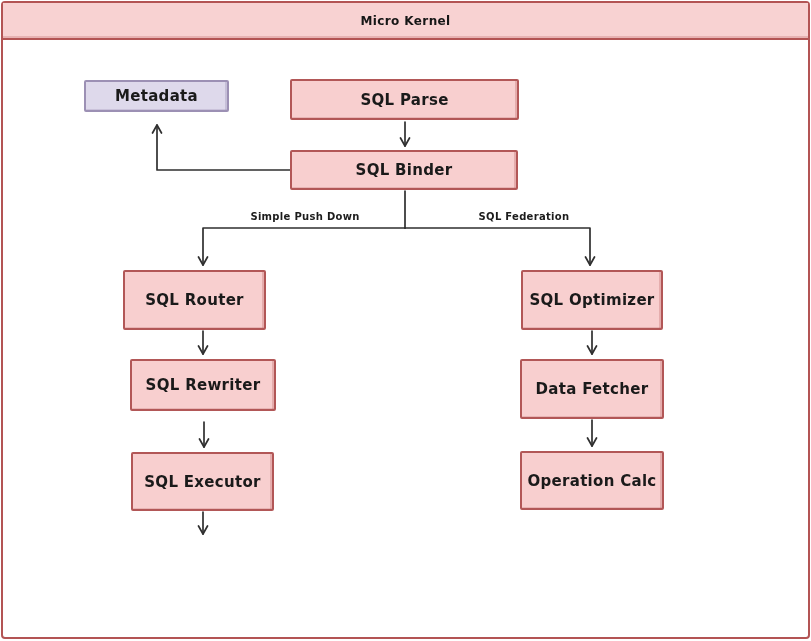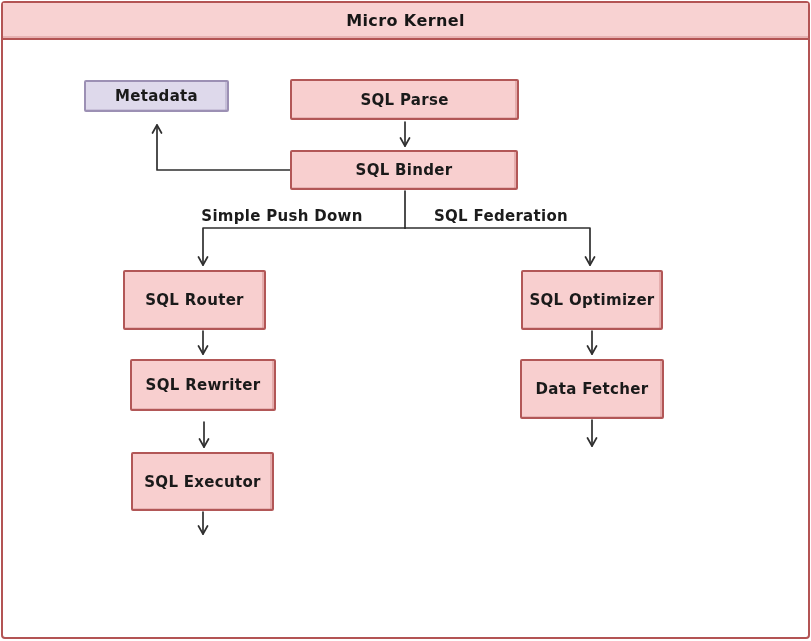--- a/index.html
+++ b/index.html
@@ -19,21 +19,21 @@
     box-sizing:content-box;
   }
   .titlebar{
     height:35px;
     background:var(--title-fill);
     border-bottom:2px solid var(--frame-border);
     display:flex;align-items:center;justify-content:center;
     box-shadow:inset 0 -2px 0 rgba(179,85,85,.25);
   }
   .title-text{
-    font-size:16px;font-weight:700;color:#161616;letter-spacing:.4px;
+    font-size:12px;font-weight:700;color:#161616;letter-spacing:.4px;
   }
   
   #edges-svg,#nodes-layer{
     position:absolute;left:0;top:0;width:811px;height:641px;
   }
   #edges-svg path{
     stroke:var(--line);stroke-width:1.7;fill:none;stroke-linecap:round;stroke-linejoin:round;
   }
   .node{
     position:absolute;
@@ -52,23 +52,24 @@
     border:2px solid var(--purple-border);
     box-shadow:inset -2px 0 0 rgba(156,144,180,.35), inset 0 -1px 0 rgba(156,144,180,.3);
   }
   .node-label{
     font-size:15px;font-weight:600;color:#1a1a1a;letter-spacing:.3px;
     padding:0 4px;
   }
   .edge-label{
     position:absolute;
     transform:translate(-50%,-50%);
-    font-size:15px;font-weight:600;color:#1c1c1c;letter-spacing:.3px;
+    font-size:10px;font-weight:600;color:#1c1c1c;letter-spacing:.3px;
     white-space:nowrap;
     background:transparent;
+    margin-left:23px;
   }
 </style>
 </head>
 <body>
 
 <div class="frame">
   <div class="titlebar">
     <span class="title-text">Micro Kernel</span>
   </div>
 </div>
@@ -109,15 +110,18 @@
     </div>
     <div class="node pink" style="left: 130px; top: 359px; width: 146px; height: 52px;">
       <span class="node-label">SQL Rewriter</span>
     </div>
     <div class="node pink" style="left: 520px; top: 359px; width: 144px; height: 60px;">
       <span class="node-label">Data Fetcher</span>
     </div>
     <div class="node pink" style="left: 131px; top: 452px; width: 143px; height: 59px;">
       <span class="node-label">SQL Executor</span>
     </div>
+    <div class="node pink" style="left: 520px; top: 451px; width: 144px; height: 59px;">
+      <span class="node-label">Operation Calc</span>
+    </div>
     <div class="edge-label" style="left: 282px; top: 216px;">Simple Push Down</div>
     <div class="edge-label" style="left: 501px; top: 216px;">SQL Federation</div>
   </div>
 
 </body></html>

